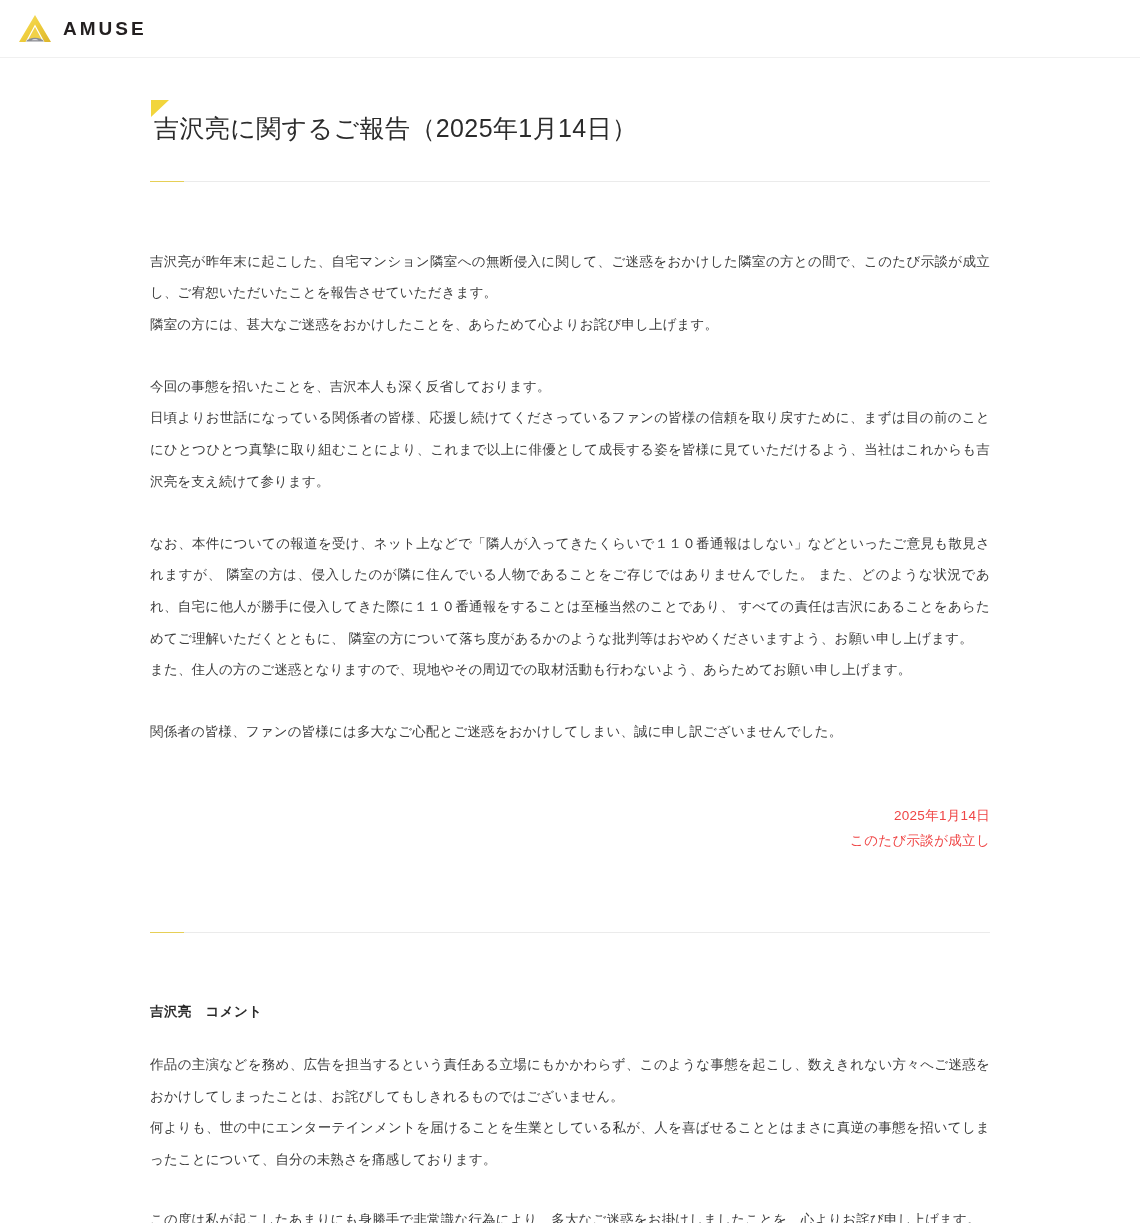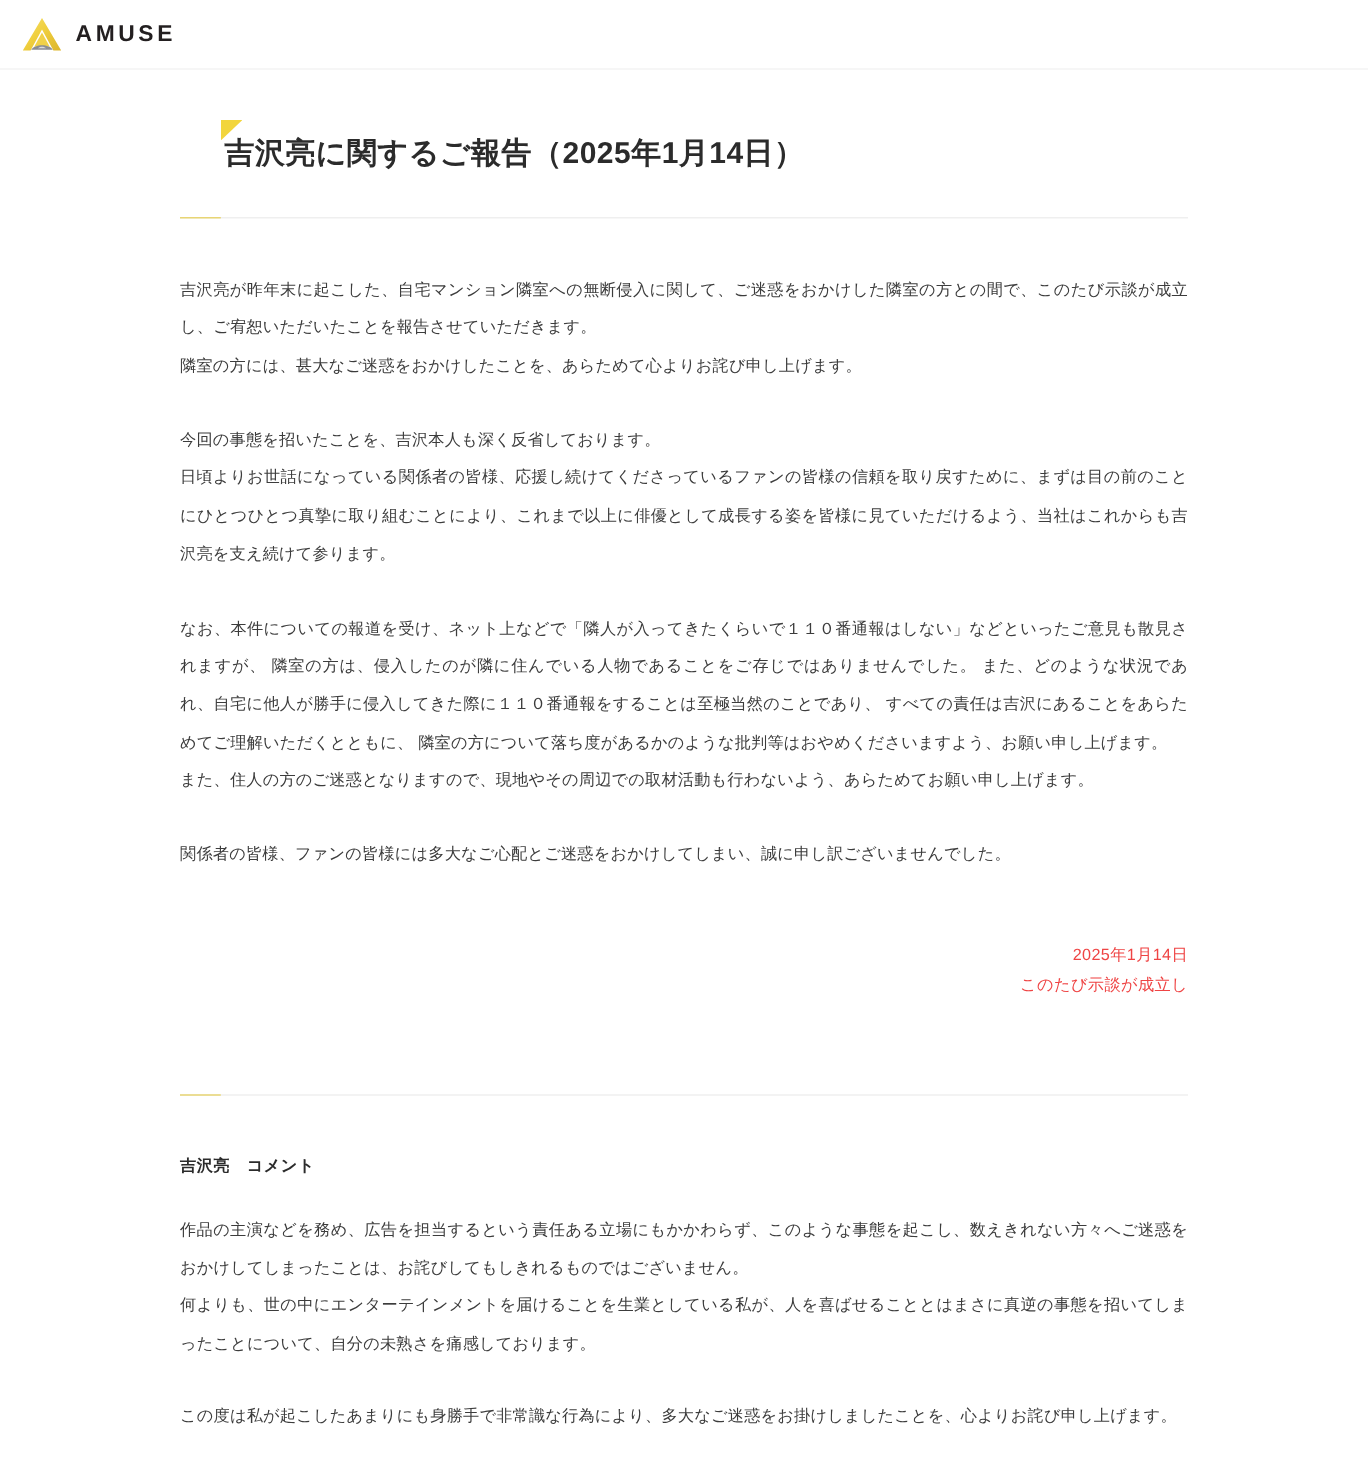--- a/index.html
+++ b/index.html
@@ -56,27 +56,26 @@
   .content {
     width: 840px;
     margin: 0 auto;
     padding-top: 40px;
   }
 
   
   .article-title {
     position: relative;
     font-size: 25px;
-    font-weight: 700;
+    font-weight: 400;
     color: #2b2b2b;
     line-height: 1.5;
     padding-left: 4px;
     padding-top: 12px;
     letter-spacing: 0.4px;
-    margin-left: 33px;
   }
 
   .title-flag {
     position: absolute;
     left: 1px;
     top: 2px;
     width: 18px;
     height: 17px;
     background: #f2d53c;
     clip-path: polygon(0 0, 100% 0, 0 100%);
@@ -110,21 +109,21 @@
     font-size: 13.5px;
     line-height: 2.35;
     color: #3c3c3c;
     letter-spacing: 0.15px;
   }
 
   .para-block {
     margin-top: 30px;
   }
 
-  .para-block.first { margin-top: 44px; }
+  .para-block.first { margin-top: 64px; }
 
   .para-line {
     display: block;
     text-align: justify;
     text-justify: inter-character;
   }
 
   
   .signoff {
     margin-top: 56px;
@@ -134,21 +133,21 @@
     color: #ef4444;
     letter-spacing: 0.3px;
   }
 
   .signoff-line { display: block; }
 
   
   .section-gap { height: 45px; }
 
   .comment-heading {
-    margin-top: 50px;
+    margin-top: 70px;
     font-size: 13.5px;
     font-weight: 700;
     color: #2b2b2b;
     letter-spacing: 0.4px;
   }
 
   .comment-block { margin-top: 28px; }
 </style>
 </head>
 <body>

